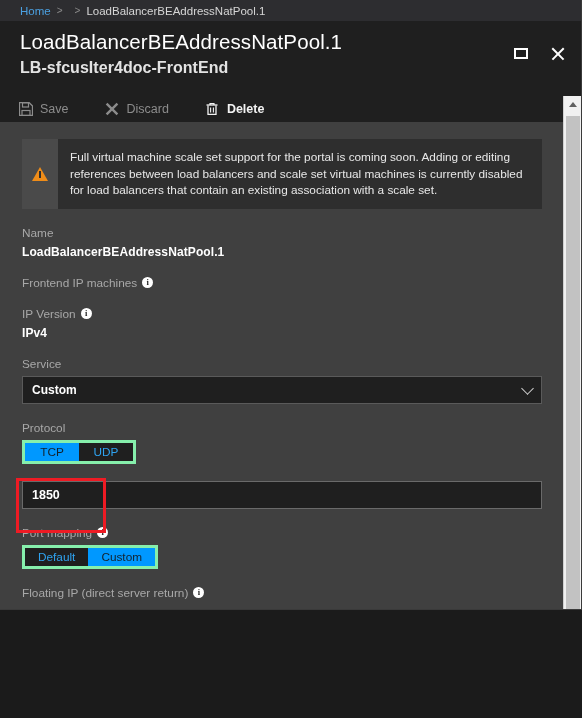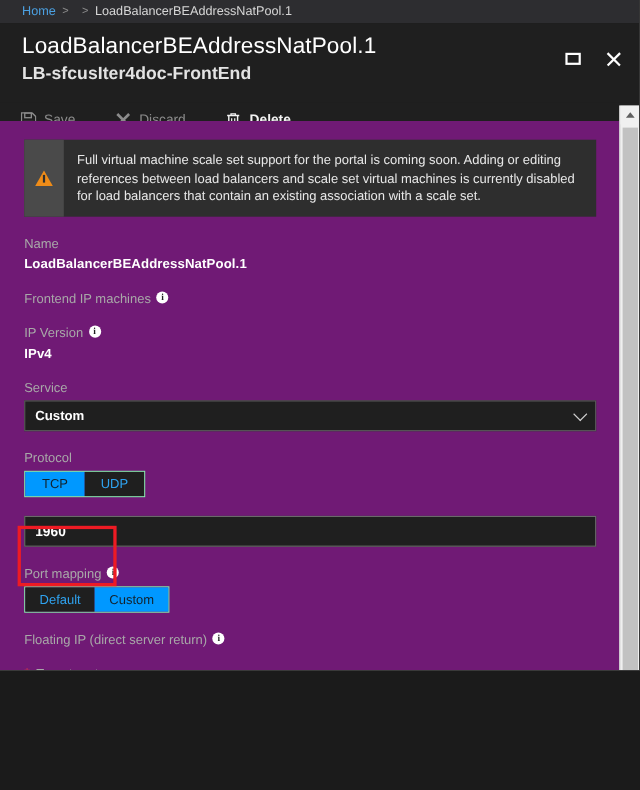--- a/index.html
+++ b/index.html
@@ -119,25 +119,25 @@
   .cmd.enabled  { color: #f2f2f2; font-weight: bold; }
   .cmd-icon {
     width: 15px; height: 15px;
     display: flex; align-items: center; justify-content: center;
   }
   .cmd-icon svg { display: block; }
 
   
   .content {
     position: absolute;
-    top: 110px;
+    top: 122px;
     left: 0;
     width: 564px;
     height: 592px;
-    background: #701a75;
+    background: #404040;
     padding: 0 22px;
     overflow: hidden;
   }
 
   
   .warning {
     display: flex;
     background: #2e2e2e;
     margin-top: 17px;
     min-height: 68px;
@@ -246,21 +246,21 @@
     padding: 0 9px;
     font-size: 12.5px;
     color: #ffffff;
     font-weight: bold;
     cursor: text;
   }
 
   
   .toggle-group {
     display: inline-flex;
-    border: 1px solid #86efac;
+    border: 3px solid #86efac;
     height: 24px;
   }
   .toggle-opt {
     min-width: 54px;
     padding: 0 13px;
     display: flex;
     align-items: center;
     justify-content: center;
     font-size: 11.8px;
     color: #2fa3f0;
@@ -433,21 +433,21 @@
         <span>Protocol</span>
       </div>
       <div class="toggle-group">
         <div class="toggle-opt selected">TCP</div>
         <div class="toggle-opt">UDP</div>
       </div>
     </div>
 
     <div class="field">
       <div class="text-input">
-        <span>1960</span>
+        <span>1850</span>
       </div>
     </div>
 
     <div class="field">
       <div class="field-label">
         <span>Port mapping</span>
         <span class="info-icon">i</span>
       </div>
       <div class="toggle-group">
         <div class="toggle-opt">Default</div>

